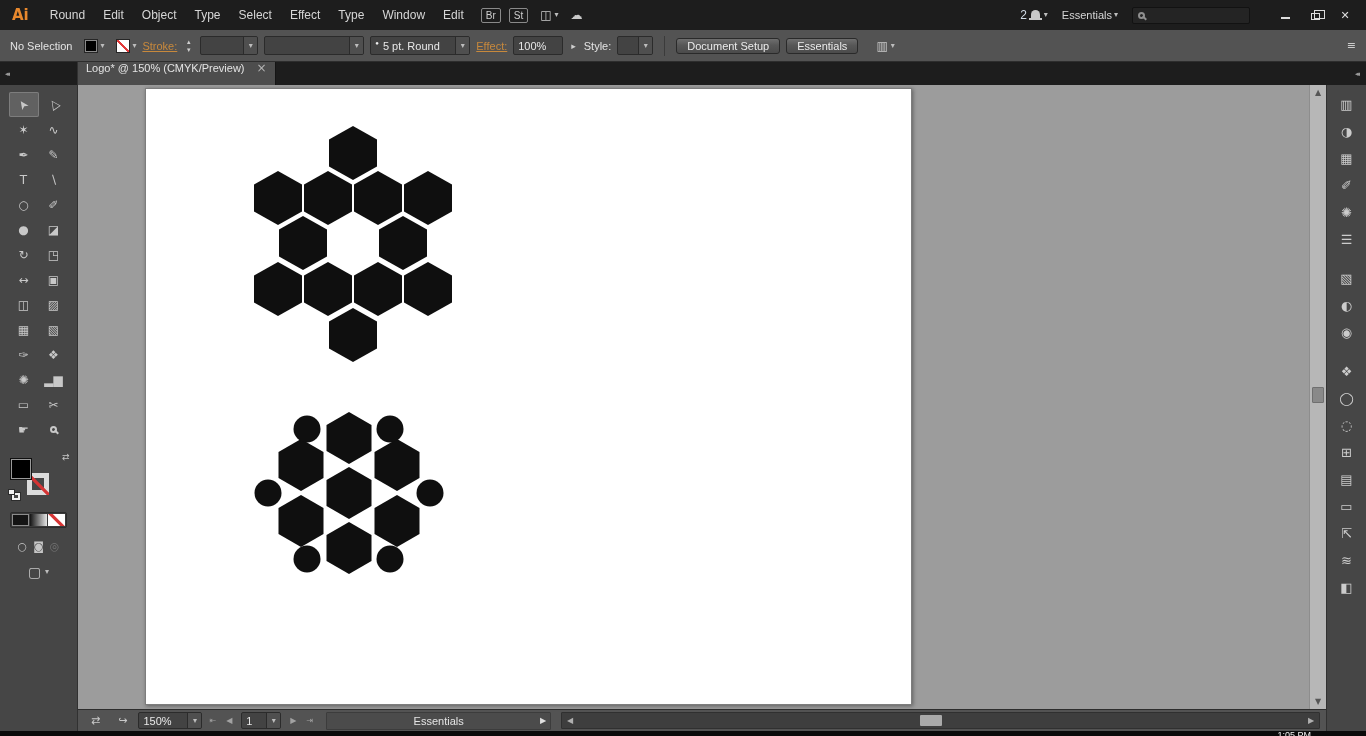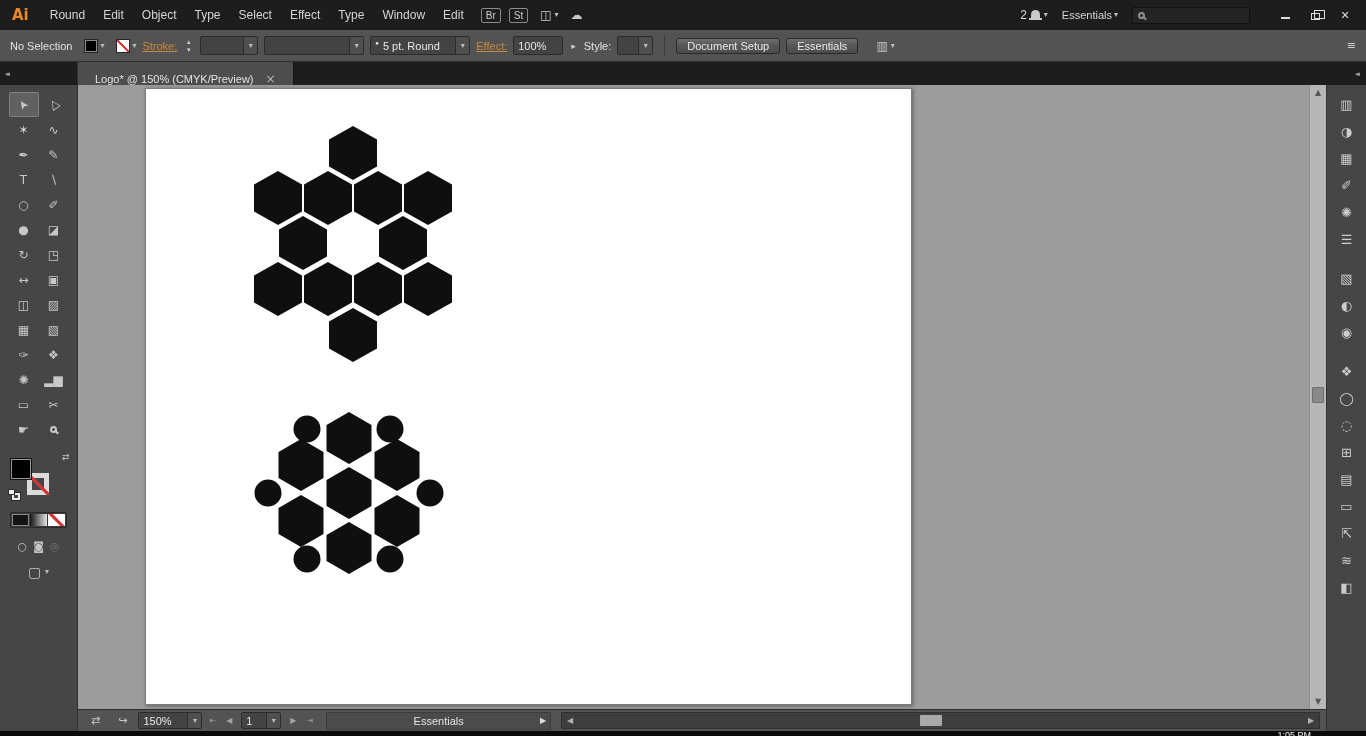--- a/index.html
+++ b/index.html
@@ -44,21 +44,21 @@
   .combo-btn{width:14px;align-self:stretch;display:flex;align-items:center;justify-content:center;border-left:1px solid #2b2b2b;background:#4f4f4f}
   .w58{width:58px}.w100{width:100px}.w50{width:50px}.w36{width:36px}
   .brush-dot{font-size:6px;margin-right:4px;color:#f0f0f0}
   .slider-btn{font-size:9px;color:#cfcfcf;padding:0 2px}
   .vsep{width:1px;height:20px;background:#3b3b3b;margin:0 5px}
   .cb-btn{height:16px;padding:0 10px;font-size:11px;color:#ececec;background:linear-gradient(#6e6e6e,#575757 45%,#4b4b4b);border:1px solid #2a2a2a;border-radius:3px;font-family:inherit;white-space:nowrap}
   .cb-right{margin-left:auto;color:#cccccc;font-size:11px}
 
   
   .tabbar{position:absolute;top:62px;left:78px;right:0;height:23px;background:#1d1d1d;display:flex;align-items:stretch}
-  .doc-tab{background:#4d4d4d;border-right:1px solid #151515;display:flex;align-items:flex-end;padding:0 17px;gap:12px}
+  .doc-tab{background:#4d4d4d;border-right:1px solid #151515;display:flex;align-items:flex-start;padding:0 8px;gap:12px}
   .tab-title{font-size:11px;color:#e3e3e3;white-space:nowrap}
   .tab-close{font-size:12px;color:#b5b5b5;line-height:1}
   .dock-collapse{margin-left:auto;color:#9a9a9a;font-size:7px;letter-spacing:-2px;display:flex;align-items:center;padding:0 8px}
 
   
   .tools-dock{position:absolute;top:62px;left:0;width:78px;bottom:5px;background:#464646;border-right:1px solid #313131;display:flex;flex-direction:column;align-items:center}
   .dock-header{width:100%;height:23px;background:#1d1d1d;color:#9a9a9a;font-size:7px;letter-spacing:-2px;display:flex;align-items:center;padding:0 5px}
   .tool-grid{display:grid;grid-template-columns:30px 30px;grid-auto-rows:25px;margin-top:7px}
   .tool{display:flex;align-items:center;justify-content:center;color:#c8c8c8;font-size:12px;border-radius:2px}
   .tool.selected{background:#616161;box-shadow:inset 0 0 0 1px #7d7d7d}

